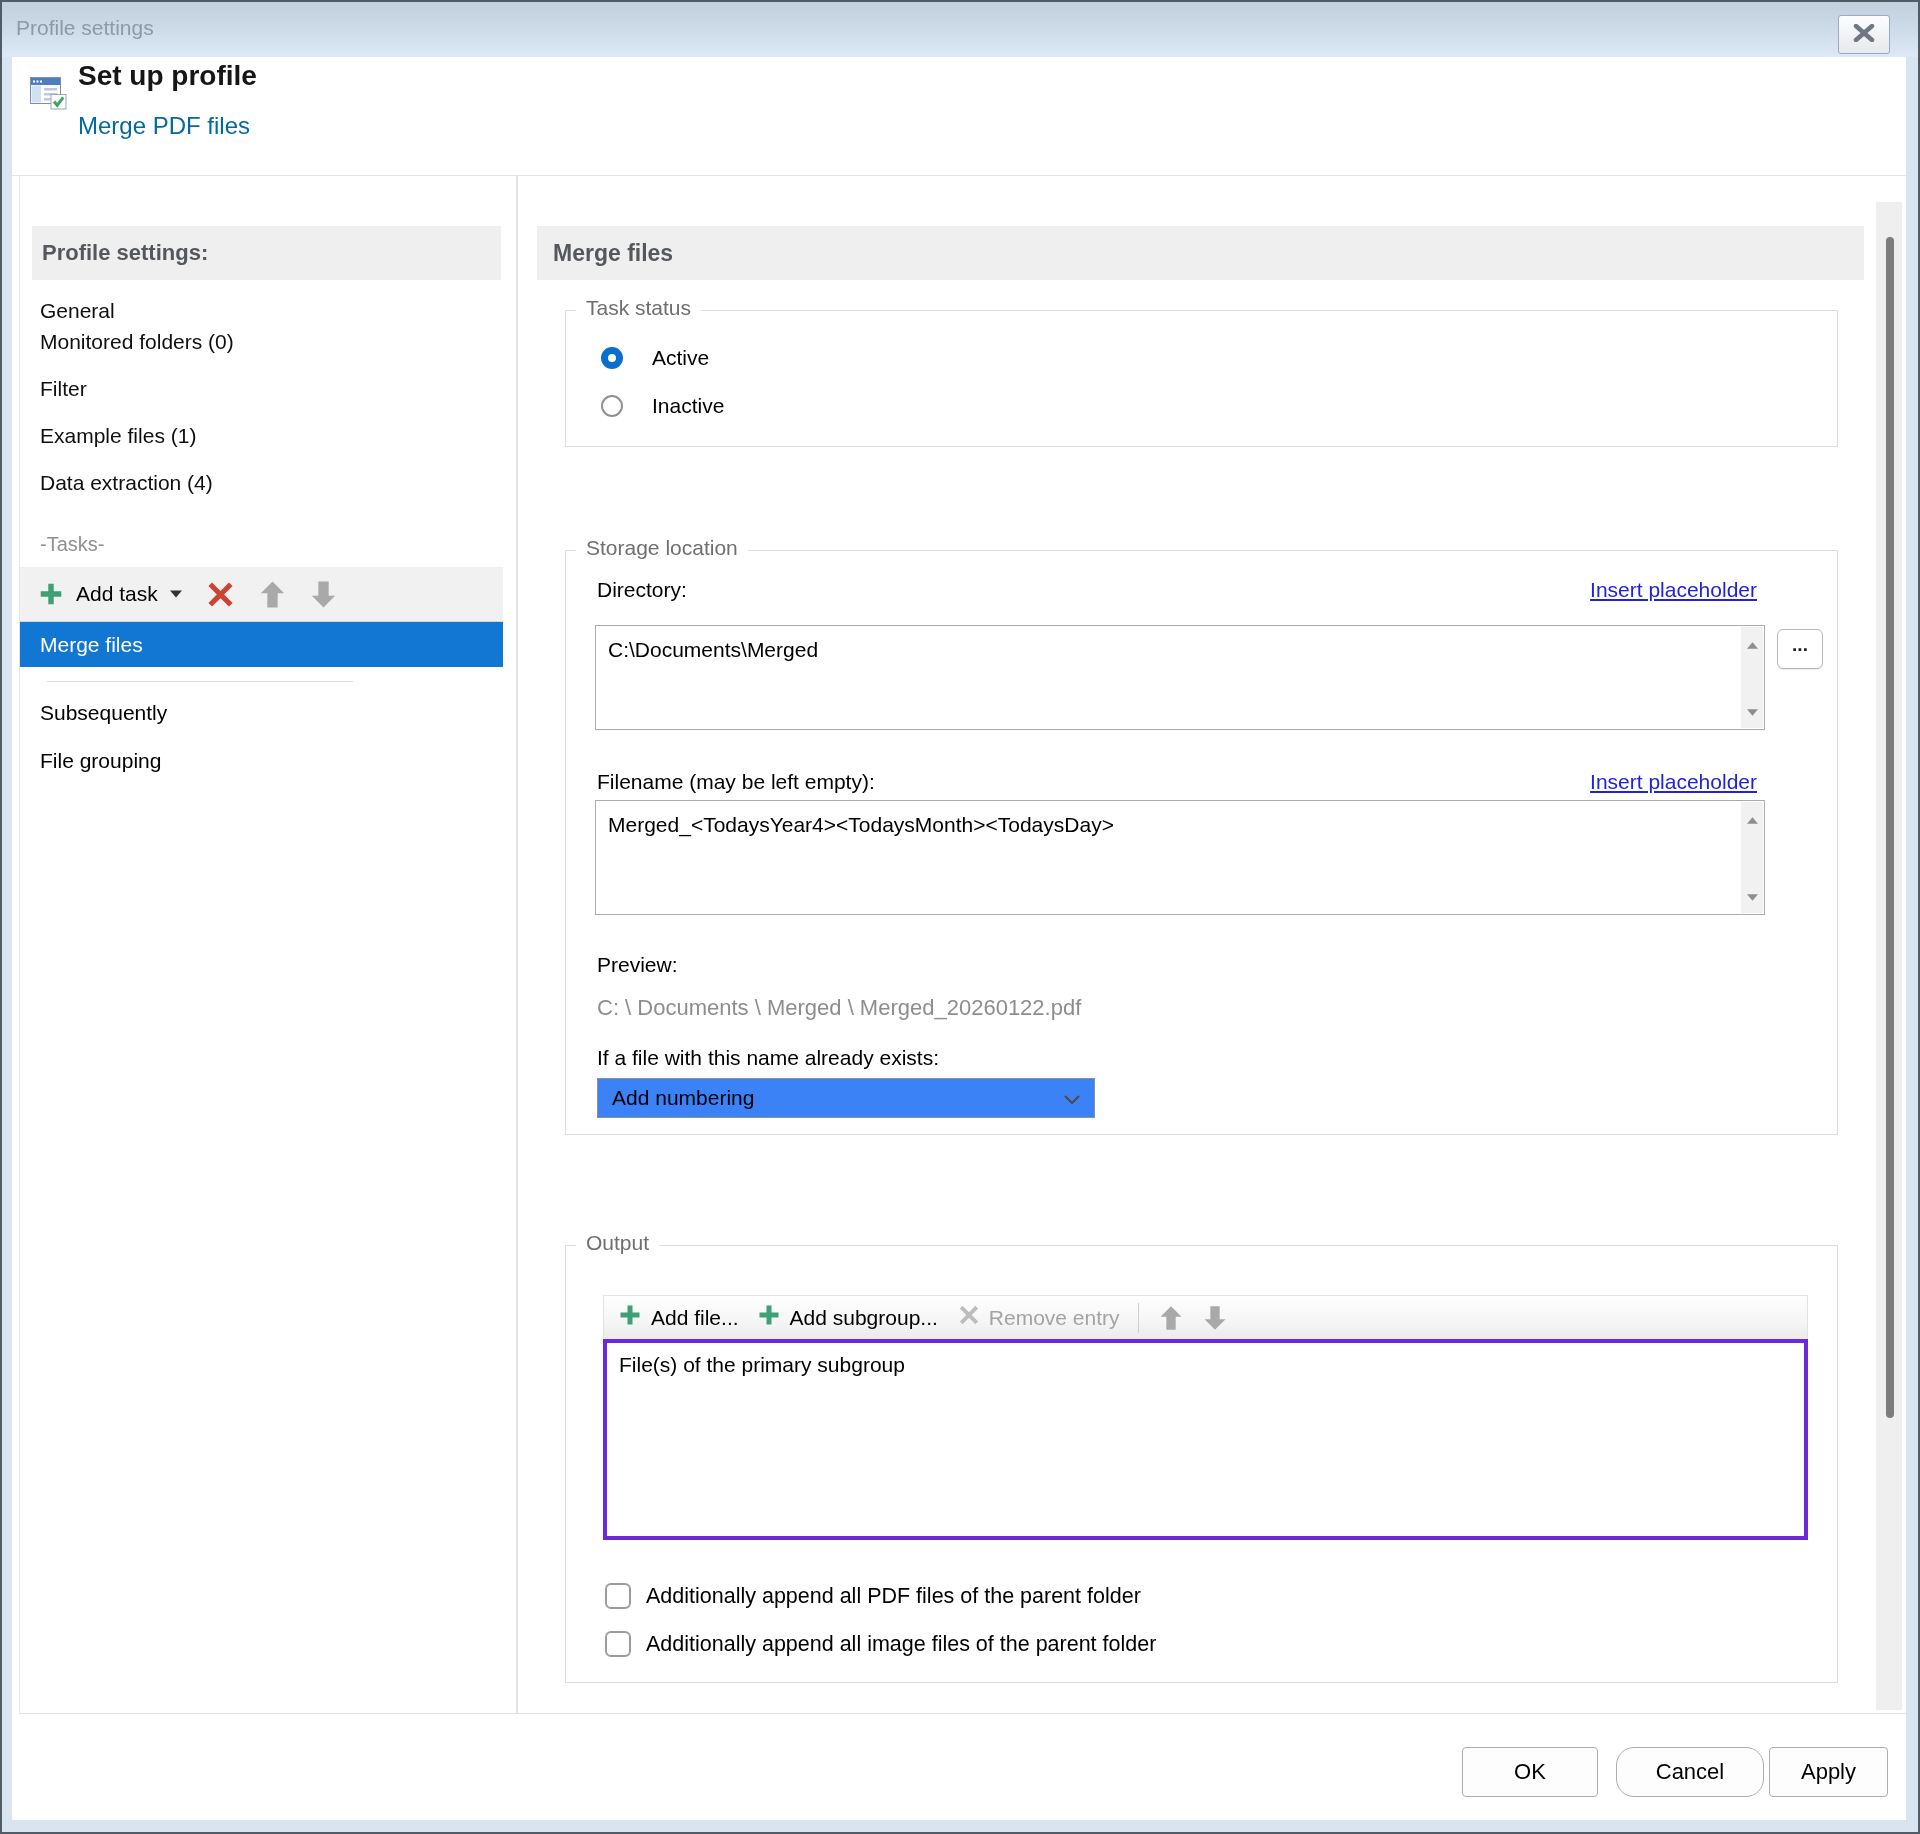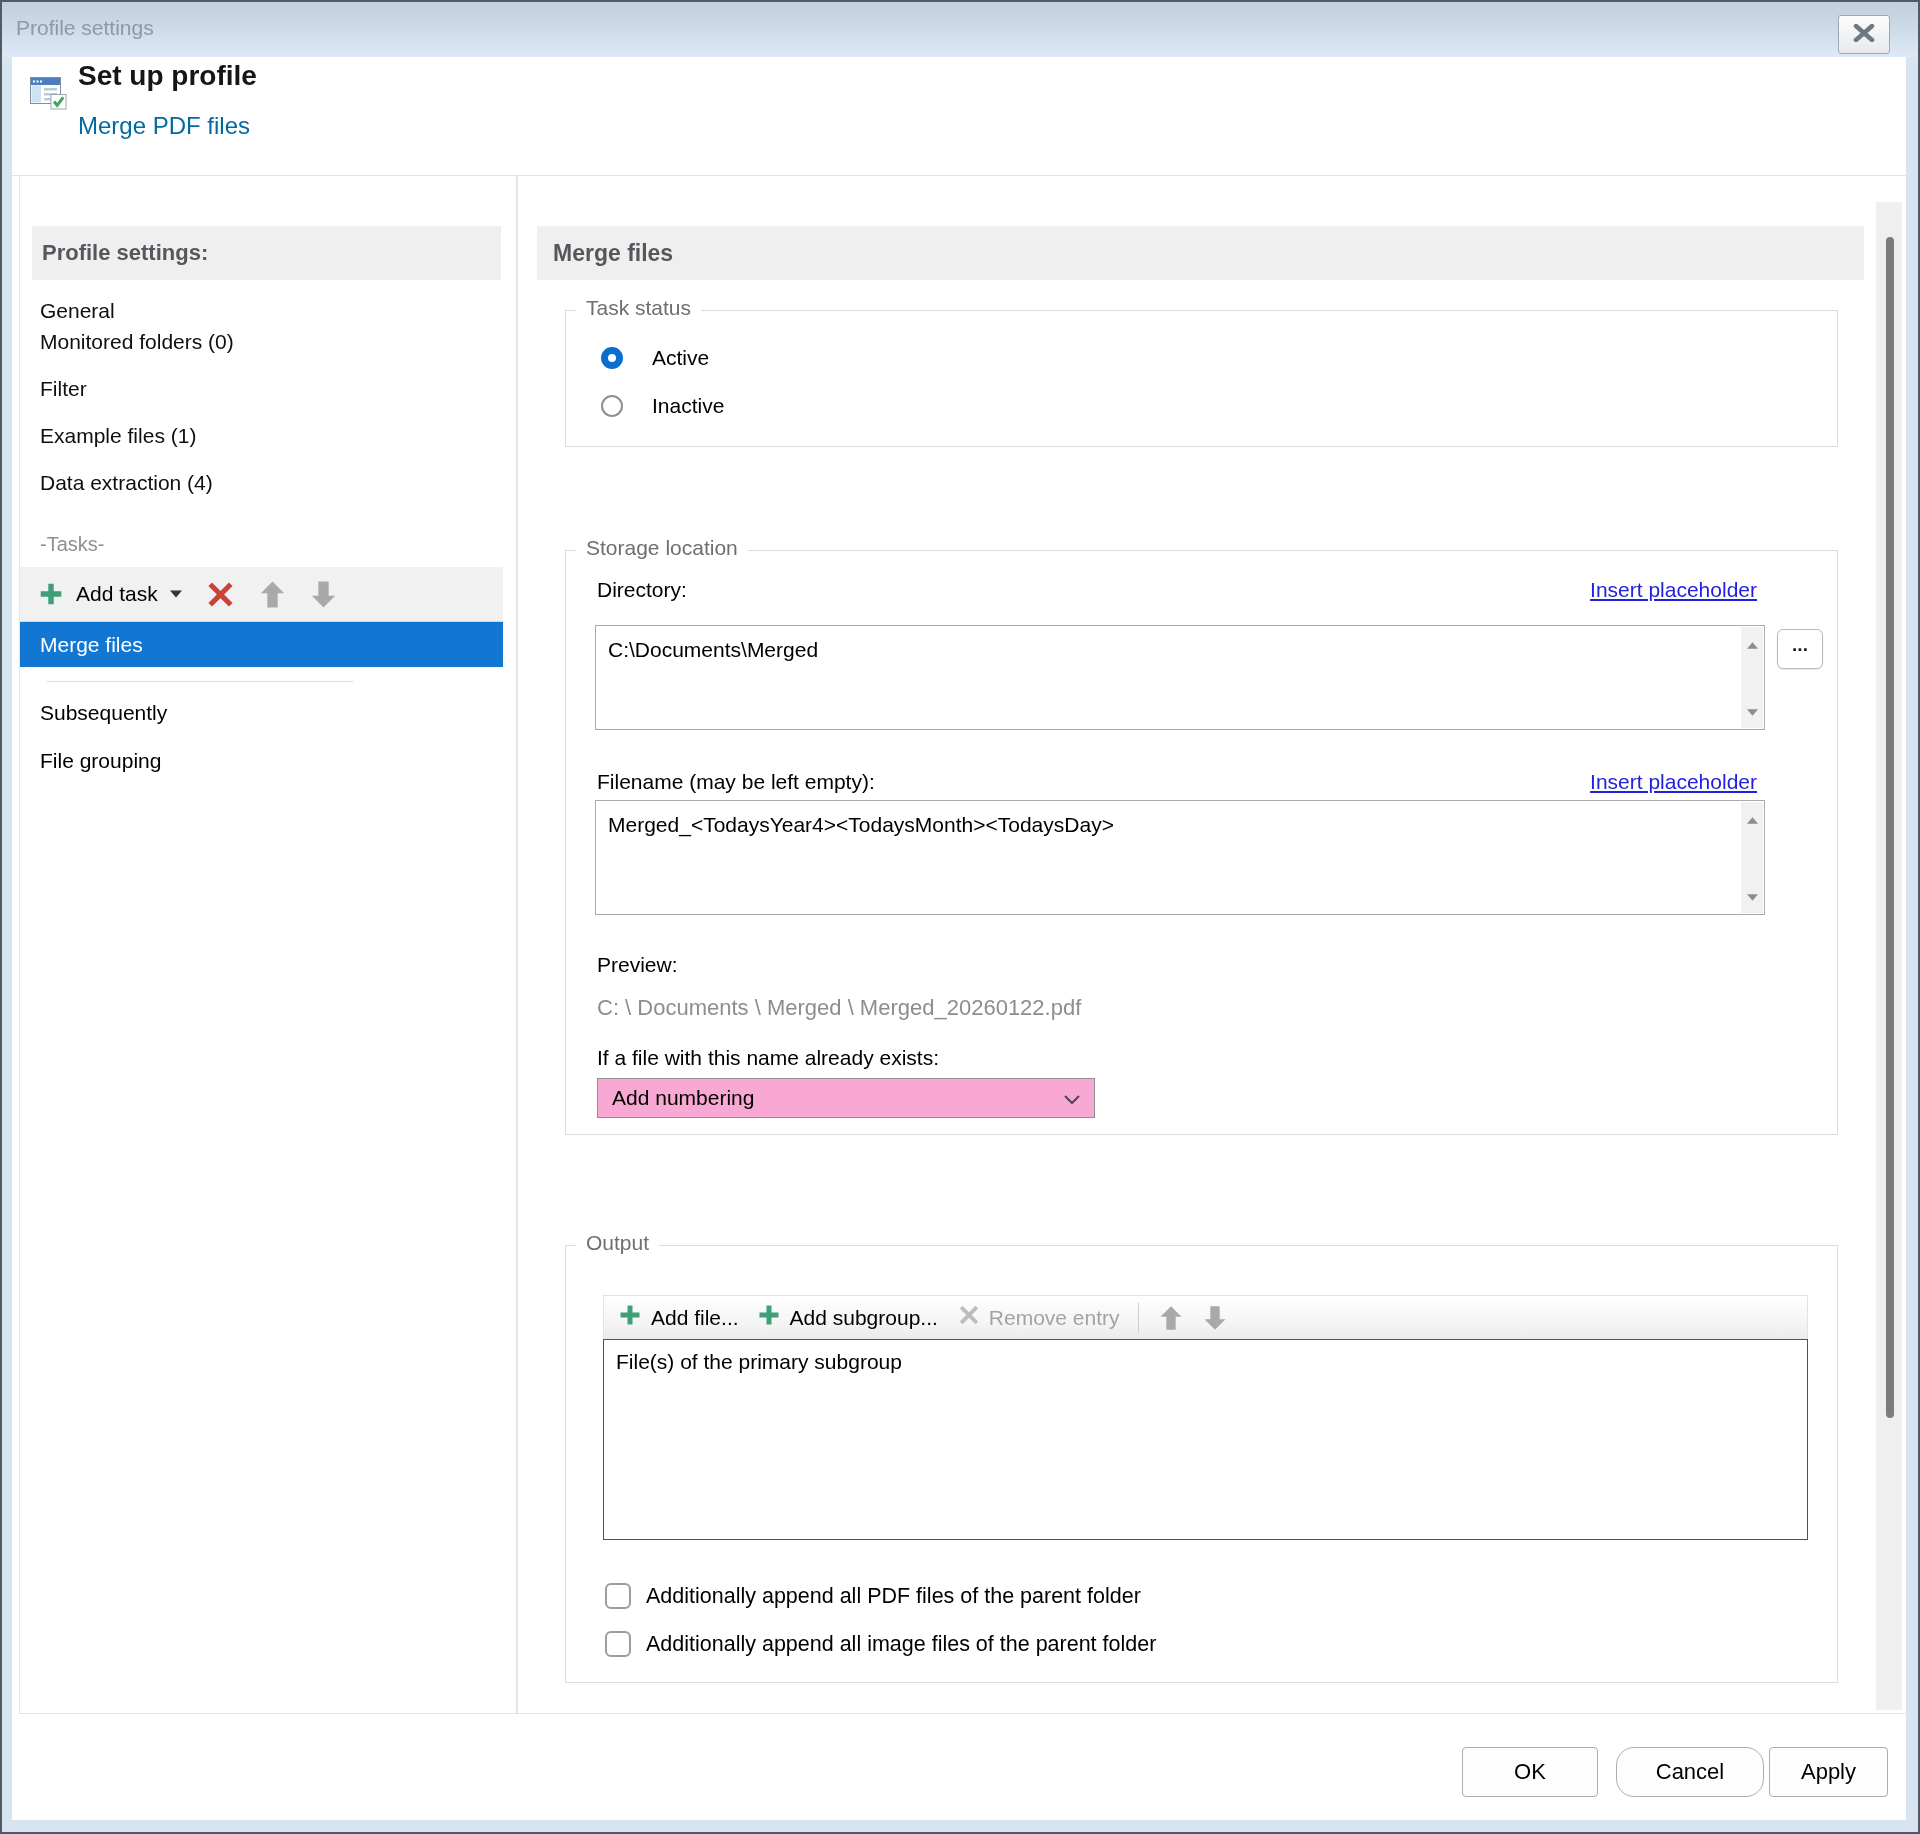--- a/index.html
+++ b/index.html
@@ -132,39 +132,39 @@
     box-shadow: 0 1px 1px rgba(0,0,0,0.08);
     display: flex; align-items: center; justify-content: center;
     font-size: 19px; font-weight: bold; color: #1a1a1a; cursor: default;
     padding-bottom: 8px;
   }
 
   .preview-value { position: absolute; font-size: 22px; color: #8d8d8d; white-space: nowrap; }
 
   .dropdown {
     position: absolute; left: 597px; width: 498px; height: 40px;
-    background: #f9a8d4; border: 1px solid #8f8f8f;
+    background: #3b82f6; border: 1px solid #8f8f8f;
     display: flex; align-items: center; justify-content: space-between;
     padding: 0 14px; font-size: 21px; color: #000; cursor: default;
   }
 
   
   .out-toolbar {
     position: absolute; left: 603px; top: 1295px; width: 1205px; height: 44px;
     background: linear-gradient(180deg, #ffffff 0%, #f5f5f5 60%, #ebebeb 100%);
     border: 1px solid #e2e2e2; border-bottom: none;
     display: flex; align-items: center; gap: 10px; padding-left: 14px;
   }
   .out-btn { display: flex; align-items: center; gap: 9px; font-size: 21px; color: #000; cursor: default; white-space: nowrap; }
   .out-btn.disabled { color: #a3a3a3; }
   .vsep { width: 1px; height: 30px; background: #cfcfcf; margin: 0 8px; }
 
   .listbox {
     position: absolute; left: 603px; top: 1339px; width: 1205px; height: 201px;
-    background: #fff; border: 1px solid #6d28d9;
+    background: #fff; border: 4px solid #6d28d9;
   }
   .list-item { padding: 10px 0 0 12px; font-size: 21px; color: #000; cursor: default; }
 
   .check-row { position: absolute; display: flex; align-items: center; gap: 15px; font-size: 21.5px; color: #000; cursor: default; }
   .checkbox { width: 26px; height: 26px; border: 2px solid #9c9c9c; border-radius: 6px; background: #fff; flex: 0 0 auto; }
 
   
   .btn {
     position: absolute; top: 1747px; height: 50px;
     background: #fdfdfd; border: 1px solid #adadad; border-radius: 4px;

